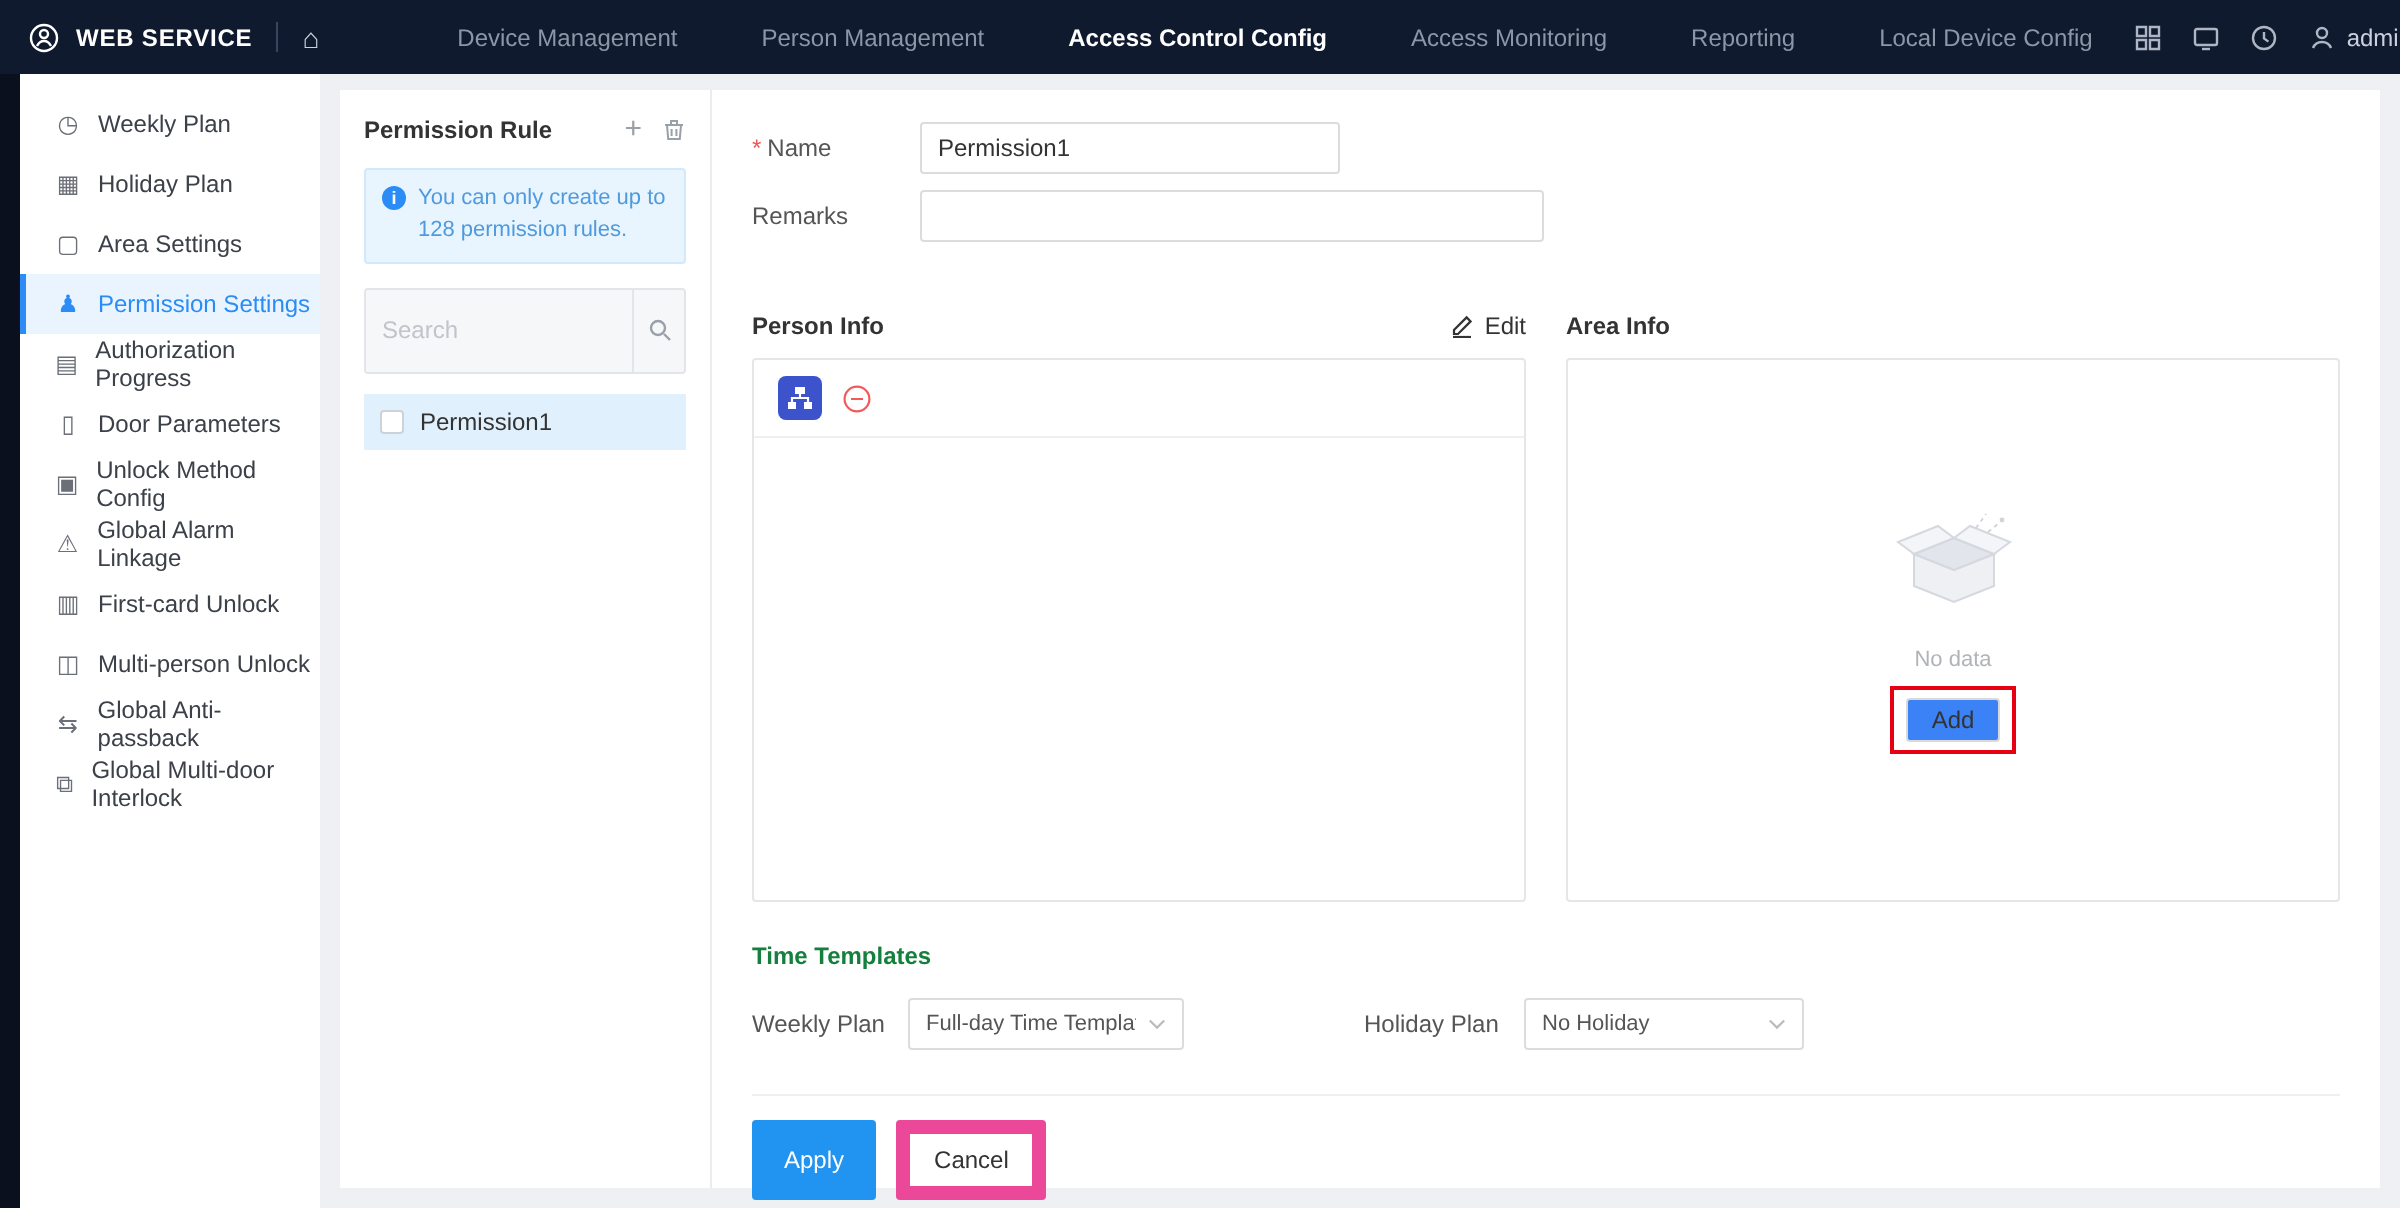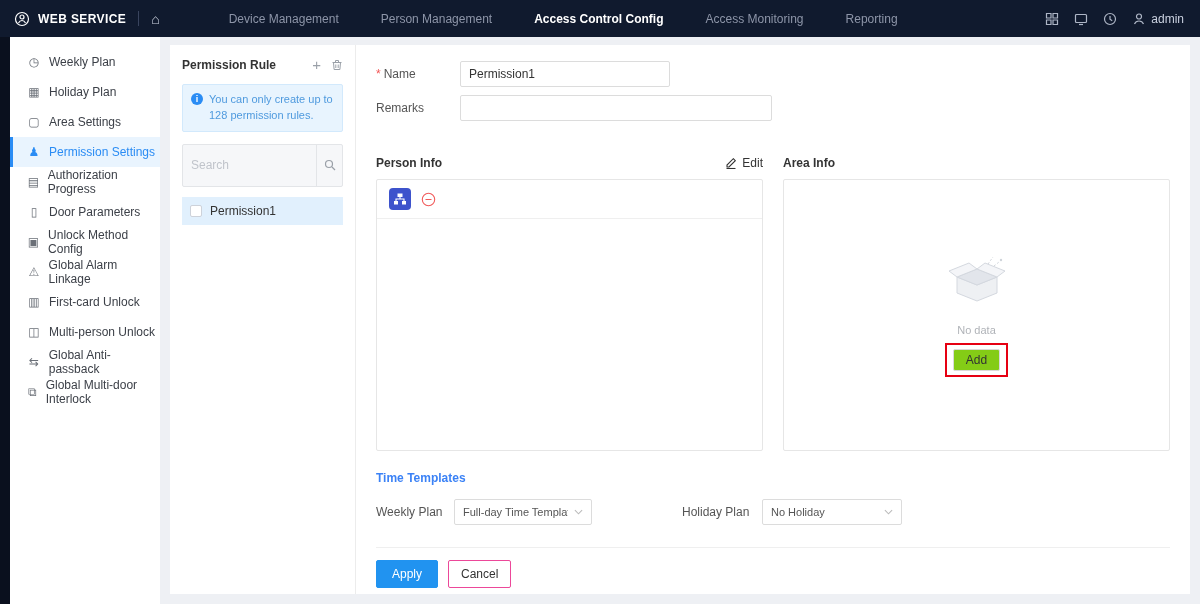--- a/index.html
+++ b/index.html
@@ -65,37 +65,37 @@
   .panel { border:1px solid #e6e6e6; height:272px; background:#fff; border-radius:2px; overflow:hidden; }
 
   .company-row { display:flex; align-items:center; padding:8px 12px; border-bottom:1px solid #efefef; }
   .org-badge { width:22px; height:22px; background:#3d53cc; border-radius:4px; display:flex; align-items:center; justify-content:center; margin-right:10px; flex:0 0 auto; }
   .company-name { flex:1; font-size:12px; color:#333; font-family:"Liberation Serif", serif; }
   .remove-btn { display:flex; align-items:center; cursor:pointer; }
 
   .empty-state { height:100%; display:flex; flex-direction:column; align-items:center; justify-content:center; }
   .empty-text { font-size:11px; color:#b0b3b8; margin-top:18px; }
   .add-wrap { margin-top:7px; border:2px solid #e60012; padding:4px 6px; }
-  .add-btn { background:#84cc16; border:1px solid #d9d9d9; border-radius:2px; font-size:12px; color:#333; padding:3px 12px; cursor:pointer; font-family:inherit; }
+  .add-btn { background:#3b82f6; border:1px solid #d9d9d9; border-radius:2px; font-size:12px; color:#333; padding:3px 12px; cursor:pointer; font-family:inherit; }
 
   .tt-section { margin-top:20px; }
-  .tt-title { font-size:12px; font-weight:bold; color:#3b82f6; }
+  .tt-title { font-size:12px; font-weight:bold; color:#15803d; }
   .tt-row { display:flex; align-items:center; margin-top:14px; }
   .tt-label { font-size:12px; color:#555; }
   .tt-label.w1 { width:78px; }
   .tt-label.w2 { width:80px; margin-left:90px; }
   .select { height:26px; border:1px solid #dcdcdc; border-radius:2px; display:flex; align-items:center; padding:0 8px; font-size:11px; color:#555; cursor:pointer; background:#fff; }
   .select .sel-val { flex:1; white-space:nowrap; overflow:hidden; }
   .select.w1 { width:138px; }
   .select.w2 { width:140px; }
   .chev { margin-left:6px; display:flex; align-items:center; }
 
   .footer { margin-top:22px; border-top:1px solid #efefef; padding:12px 0; display:flex; gap:10px; }
   .btn-apply { background:#2193f0; color:#fff; border:1px solid #2193f0; border-radius:2px; font-size:12px; padding:6px 15px; cursor:pointer; font-family:inherit; }
-  .btn-cancel { background:#fff; color:#333; border:1px solid #ec4899; border-radius:2px; font-size:12px; padding:6px 12px; cursor:pointer; font-family:inherit; }
+  .btn-cancel { background:#fff; color:#333; border:7px solid #ec4899; border-radius:2px; font-size:12px; padding:6px 12px; cursor:pointer; font-family:inherit; }
 
   svg { display:block; }
 </style>
 </head>
 <body>
 
 <div class="topbar">
   <div class="brand">
     <span>
       <svg width="16" height="16" viewBox="0 0 16 16" fill="none" stroke="#ffffff" stroke-width="1.2">
@@ -107,20 +107,21 @@
     <span class="brand-name">WEB SERVICE</span>
     <span class="brand-sep"></span>
     <span class="home-glyph">⌂</span>
   </div>
   <div class="topnav">
     <div class="topnav-item">Device Management</div>
     <div class="topnav-item">Person Management</div>
     <div class="topnav-item active">Access Control Config</div>
     <div class="topnav-item">Access Monitoring</div>
     <div class="topnav-item">Reporting</div>
+    <div class="topnav-item">Local Device Config</div>
   </div>
   <div class="topbar-right">
     <span class="tb-icon">
       <svg width="14" height="14" viewBox="0 0 14 14" fill="none" stroke="currentColor" stroke-width="1.2">
         <path d="M1.5 1.5h4.5v4.5H1.5zM8 1.5h4.5v4.5H8zM1.5 8h4.5v4.5H1.5zM8 8h4.5v4.5H8z"></path>
       </svg>
     </span>
     <span class="tb-icon">
       <svg width="14" height="14" viewBox="0 0 14 14" fill="none" stroke="currentColor" stroke-width="1.2">
         <rect x="1.5" y="2.5" width="11" height="8" rx="1"></rect>

